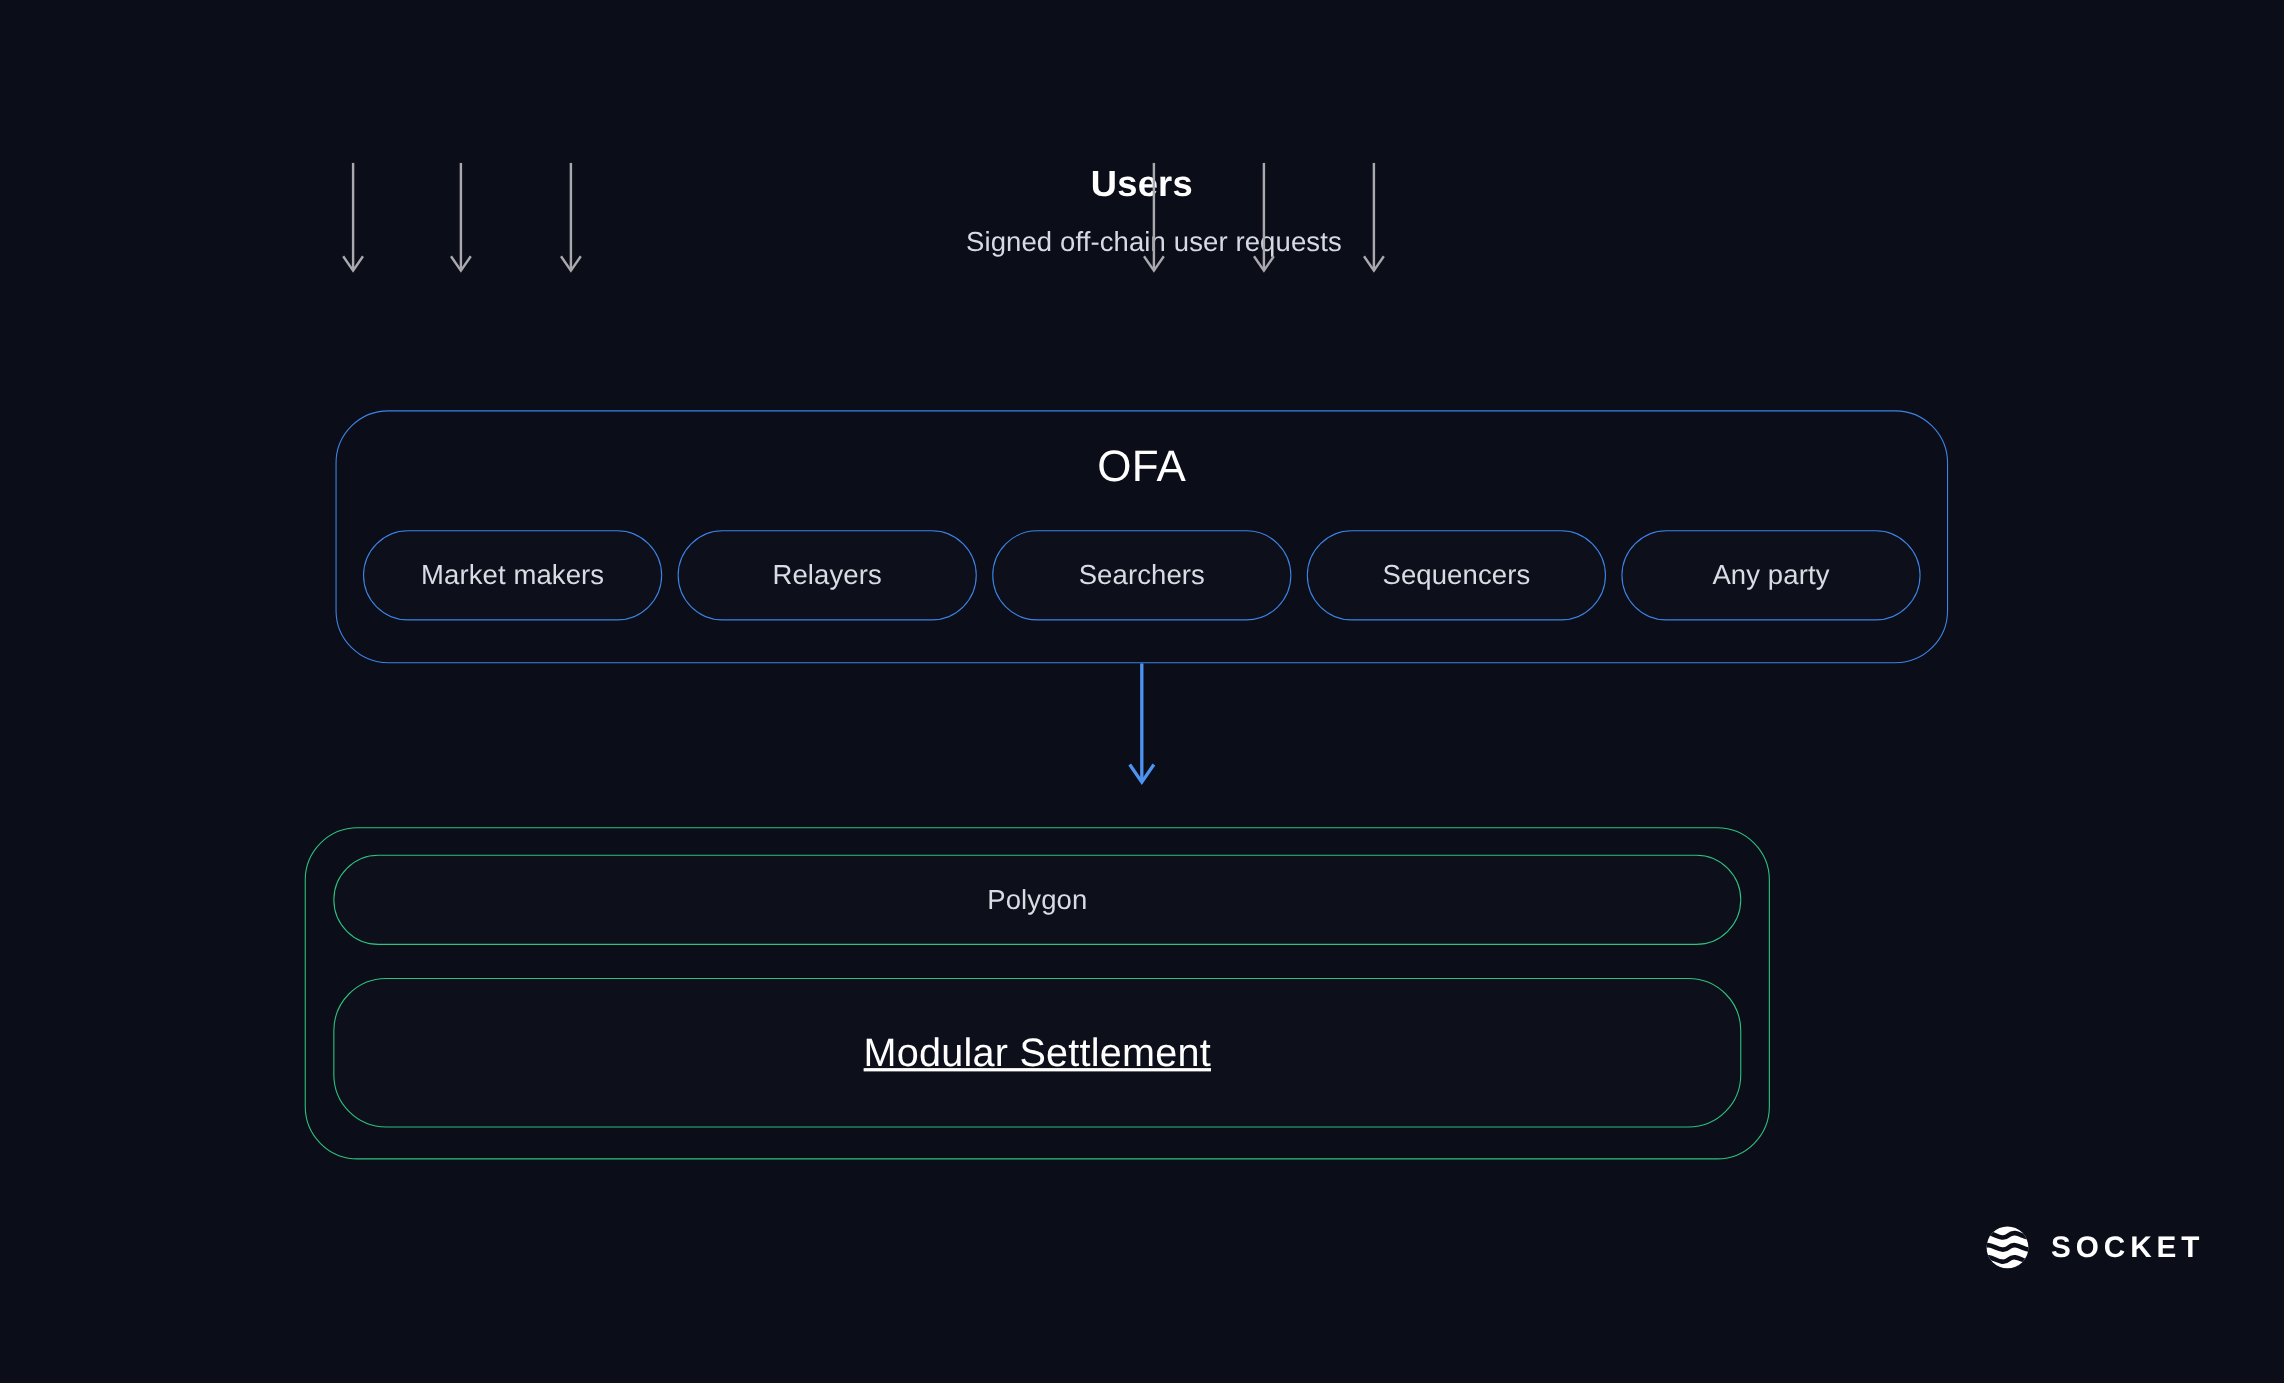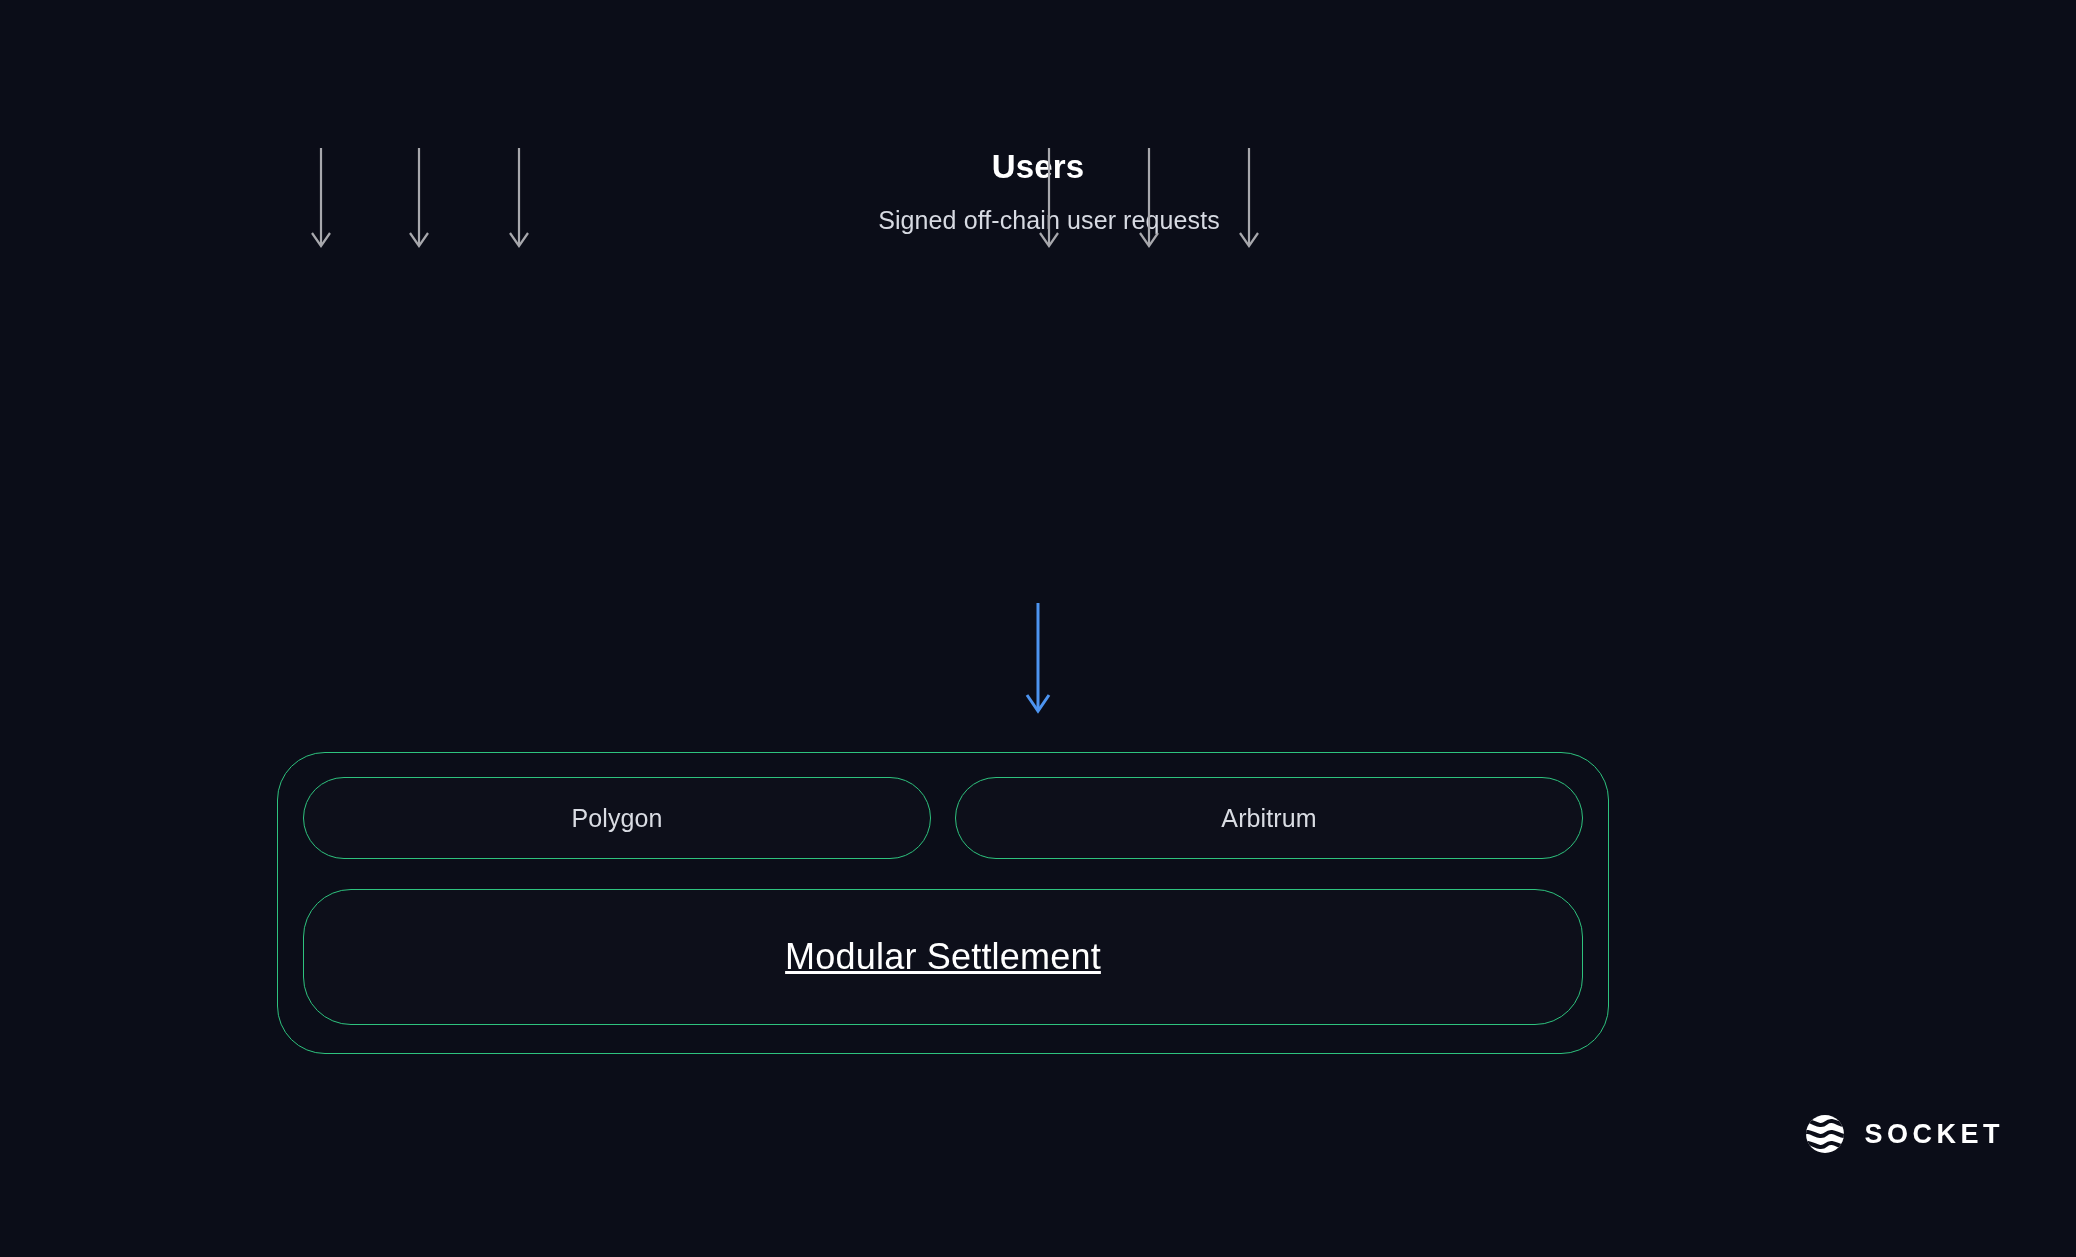--- a/index.html
+++ b/index.html
@@ -222,35 +222,52 @@
       <path d="M4 85 L13 98 L22 85" stroke="#a8a8ad" stroke-width="2.2" fill="none"></path>
     </svg>
   </div>
   <div class="user-arrow" style="left:1236px;">
     <svg width="26" height="104" viewBox="0 0 26 104" fill="none">
       <path d="M13 0 V 96" stroke="#a8a8ad" stroke-width="2.2"></path>
       <path d="M4 85 L13 98 L22 85" stroke="#a8a8ad" stroke-width="2.2" fill="none"></path>
     </svg>
   </div>
 
+  <div id="ofa-box">
+    <div id="ofa-title">OFA</div>
+    <div id="ofa-pills">
+      <div class="pill pill-blue">
+        <span>Market makers</span>
+      </div>
+      <div class="pill pill-blue">
+        <span>Relayers</span>
+      </div>
+      <div class="pill pill-blue">
+        <span>Searchers</span>
+      </div>
+      <div class="pill pill-blue">
+        <span>Sequencers</span>
+      </div>
+      <div class="pill pill-blue">
+        <span>Any party</span>
+      </div>
+    </div>
+  </div>
 
   <div id="ofa-to-settlement-arrow">
     <svg width="30" height="114" viewBox="0 0 30 114" fill="none">
       <path d="M15 0 V 106" stroke="#4d94f0" stroke-width="3"></path>
       <path d="M4 92 L15 108 L26 92" stroke="#4d94f0" stroke-width="3" fill="none"></path>
     </svg>
   </div>
 
   <div id="settlement-box">
     <div id="chain-pills">
       <div class="pill pill-green chain-pill">
         <span>Polygon</span>
-      </div>
-      <div class="pill pill-green chain-pill">
-        <span>Arbitrum</span>
       </div>
     </div>
     <div id="modular-settlement">
       <span>Modular Settlement</span>
     </div>
   </div>
 
   <div id="brand">
     <svg id="brand-mark" width="42" height="42" viewBox="0 0 42 42">
       <defs>

